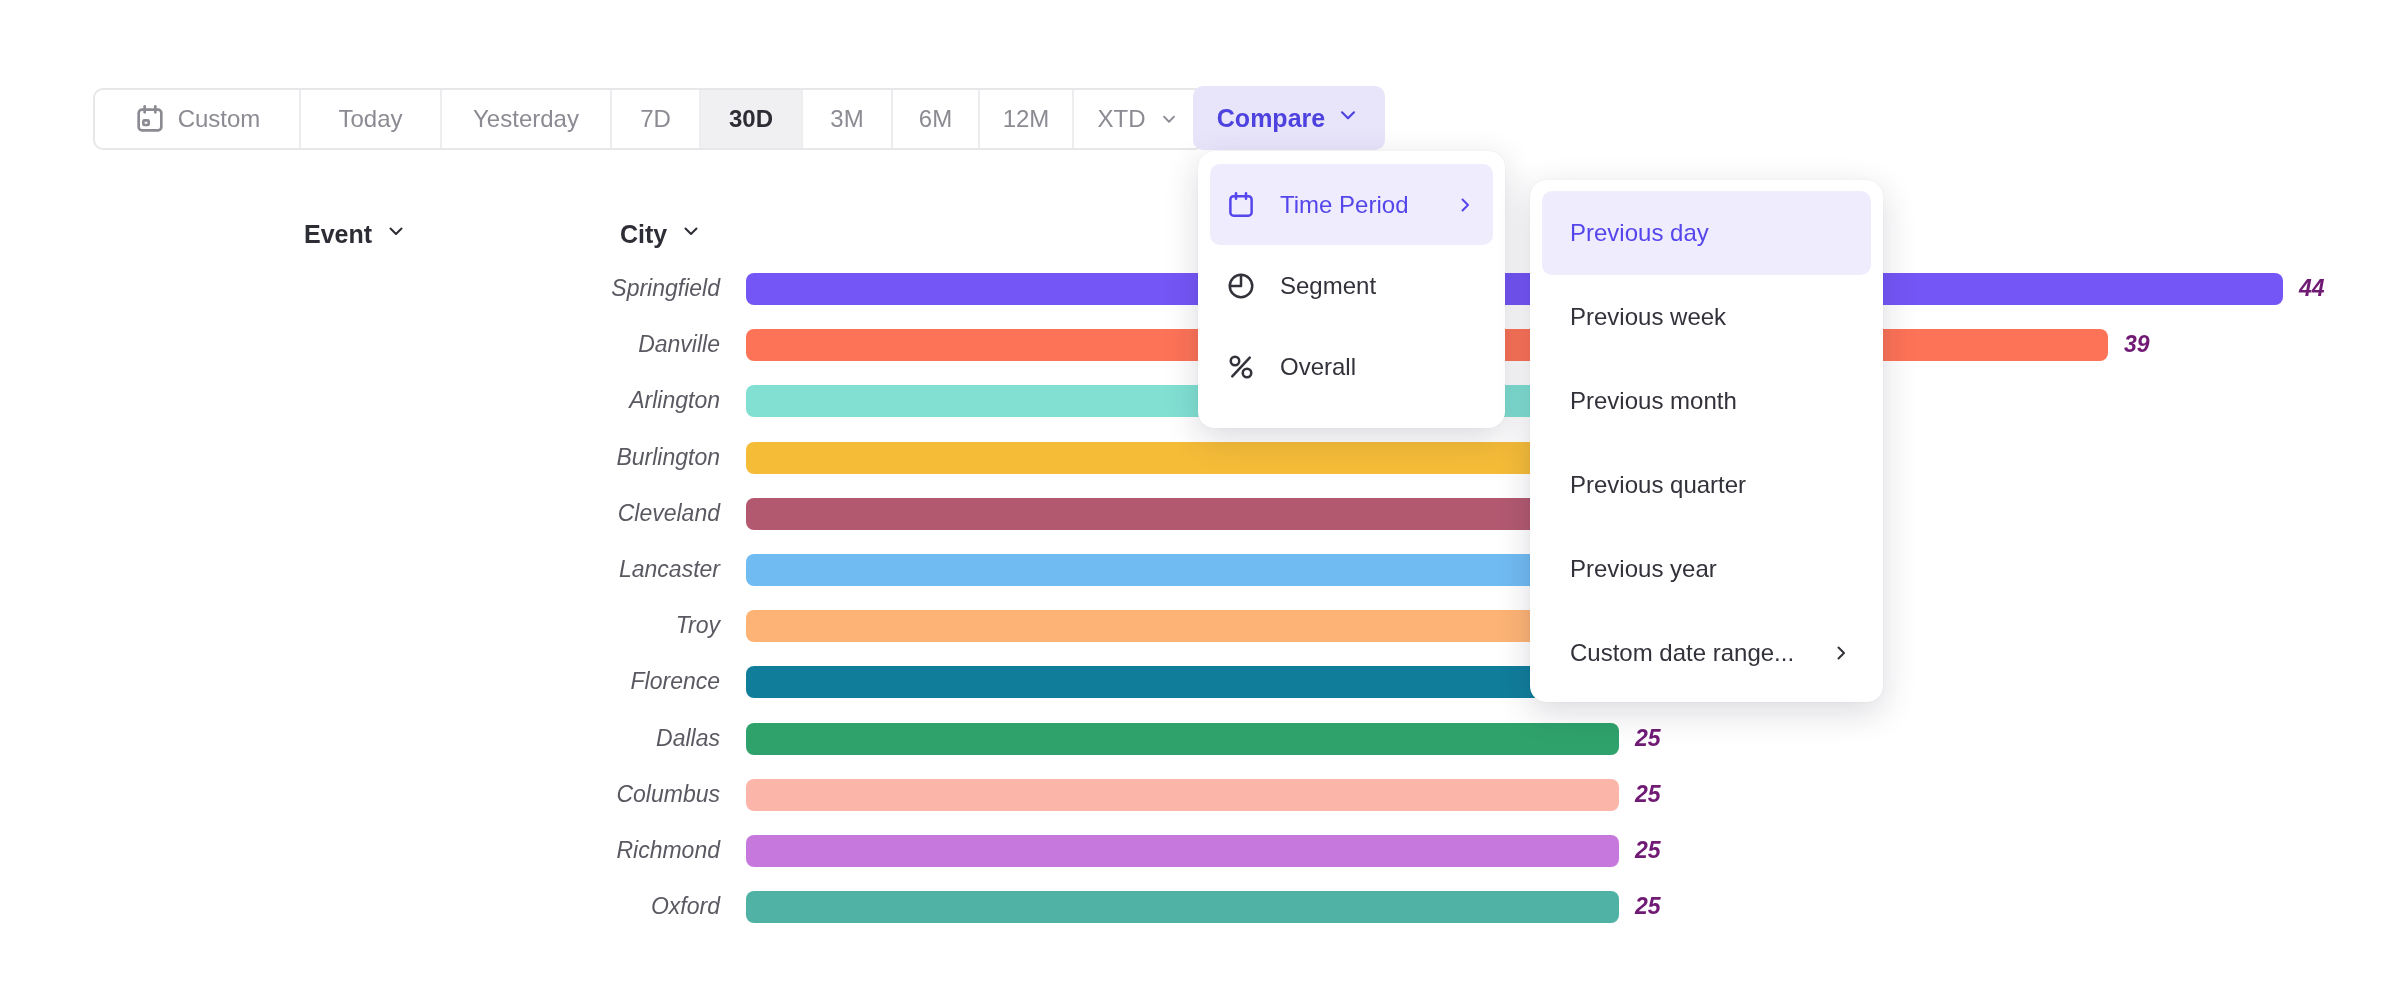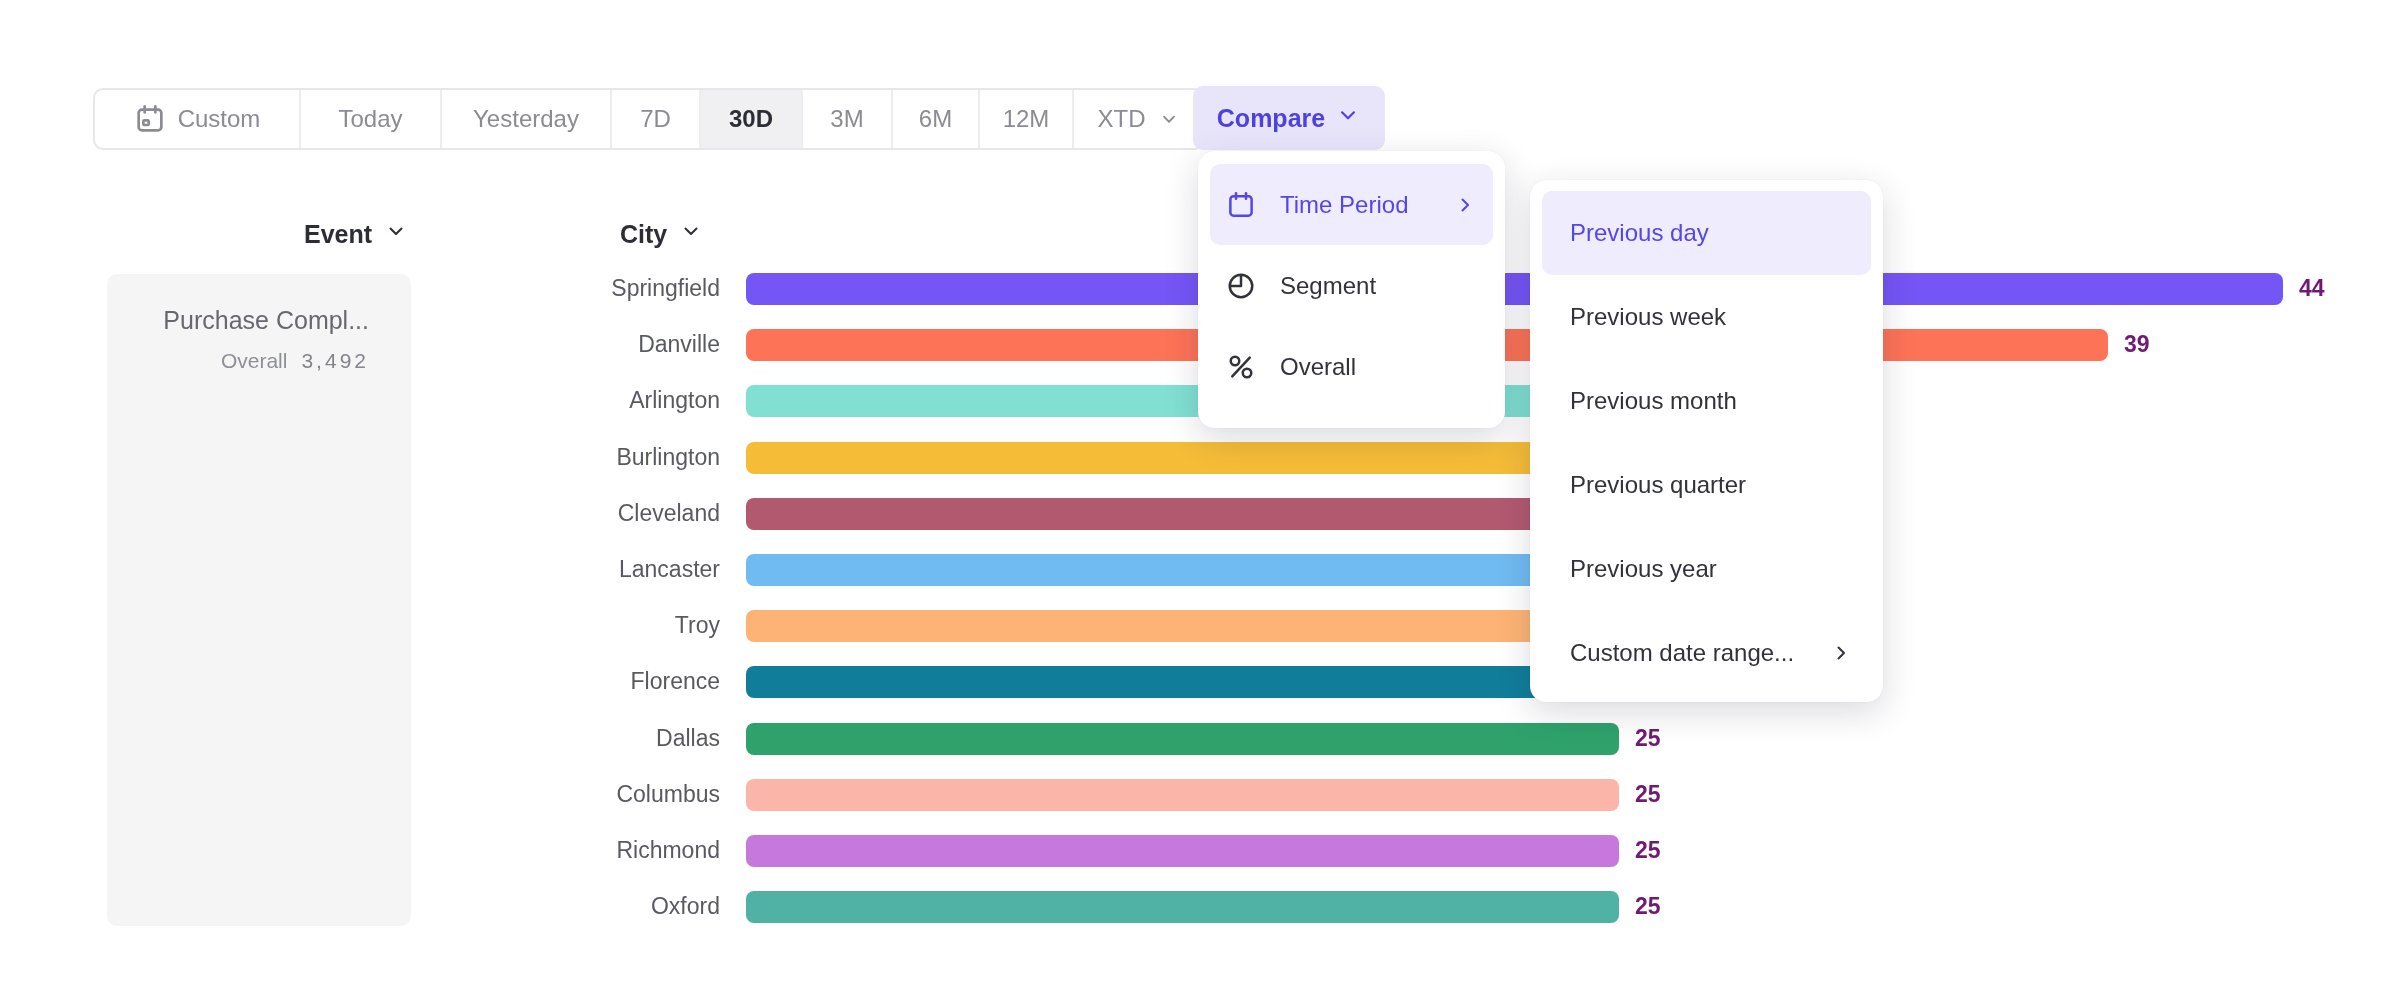--- a/index.html
+++ b/index.html
@@ -32,21 +32,21 @@
   #event-header{left:283px;top:219px;margin-left:21px;}
   #city-header{left:620px;top:219px;}
   #event-card{
     position:absolute;left:107px;top:274px;width:304px;height:652px;background:#f5f5f6;
     border-radius:10px;box-sizing:border-box;padding:32px 42px 0 0;text-align:right;cursor:pointer;
   }
   #event-card .title{font-size:25px;color:#67676f;margin-bottom:14px;white-space:nowrap;}
   #event-card .metric{font-size:21px;color:#8f8f98;}
   #event-card .metric .num{color:#84848d;letter-spacing:3px;margin-left:14px;}
   
-  #chart{position:absolute;left:0;top:0;width:100%;height:100%;}
+  #chart{position:absolute;left:0;top:0;width:100%;height:100%;font-style:italic;}
   .row-label{position:absolute;width:320px;left:400px;text-align:right;font-size:23px;color:#595962;}
   .bar{position:absolute;height:32px;border-radius:8px;}
   .bar-value{position:absolute;font-size:23px;font-weight:700;color:#701a75;}
   
   .menu-panel{
     position:absolute;background:#fff;border-radius:16px;
     box-shadow:0 10px 34px rgba(25,25,55,.16), 0 0 1px rgba(0,0,0,.12);
     box-sizing:border-box;z-index:10;
   }
   .menu-item{
@@ -105,26 +105,20 @@
           <polyline points="6.5,9.5 12,15 17.5,9.5"></polyline>
         </svg></span>
   </div>
   <div id="city-header">
     <span>City</span>
     <span class="chev"><svg viewBox="0 0 24 24" width="24" height="24" fill="none" stroke="#2d2d35" stroke-width="2" stroke-linecap="round" stroke-linejoin="round">
           <polyline points="6.5,9.5 12,15 17.5,9.5"></polyline>
         </svg></span>
   </div>
 
-  <div id="event-card">
-    <div class="title">Purchase Compl...</div>
-    <div class="metric">
-      <span>Overall</span><span class="num">3,492</span>
-    </div>
-  </div>
 
   <div id="toolbar">
       <div class="seg" style="width: 204px;">
         <span style="display: inline-flex;">
           <svg viewBox="0 0 24 24" width="32" height="32" fill="none" stroke="#8b8b93" stroke-width="2" stroke-linecap="round" stroke-linejoin="round">
             <rect x="3.5" y="5" width="17" height="15.5" rx="2.5"></rect>
             <line x1="8" y1="2.5" x2="8" y2="7"></line>
             <line x1="16" y1="2.5" x2="16" y2="7"></line>
             <rect x="7" y="13" width="4" height="3.5" rx="0.8"></rect>
           </svg>

